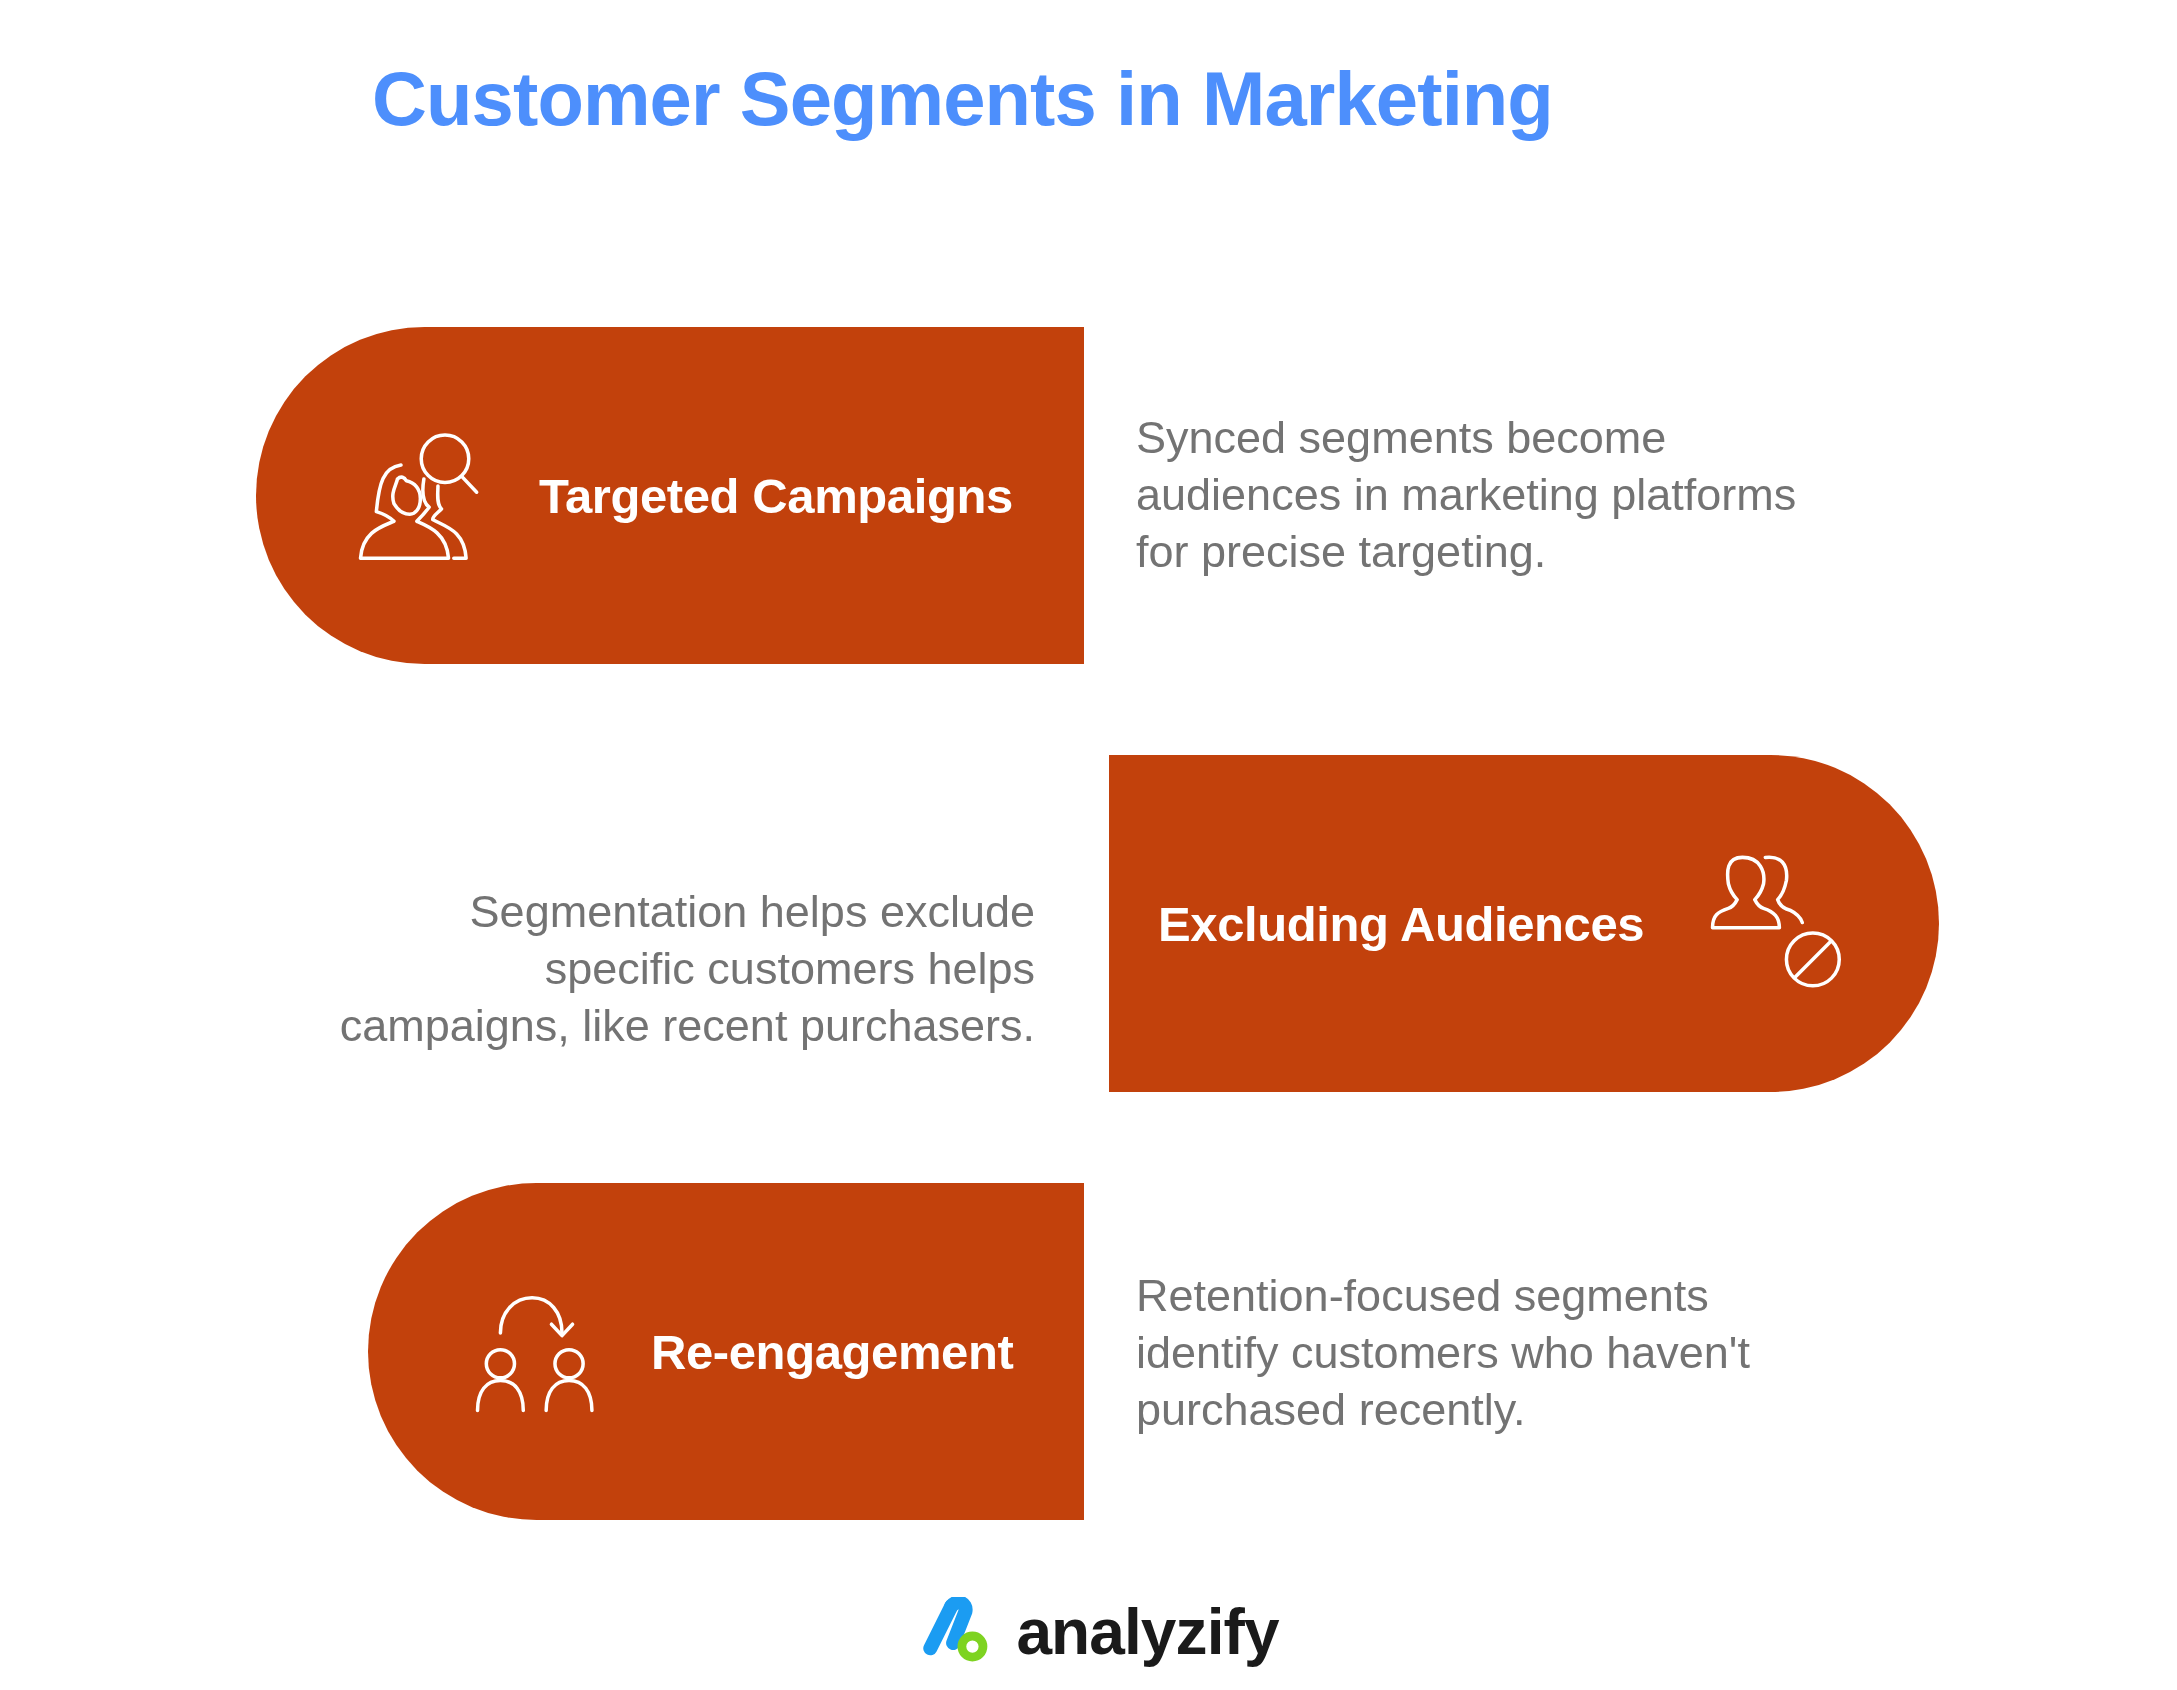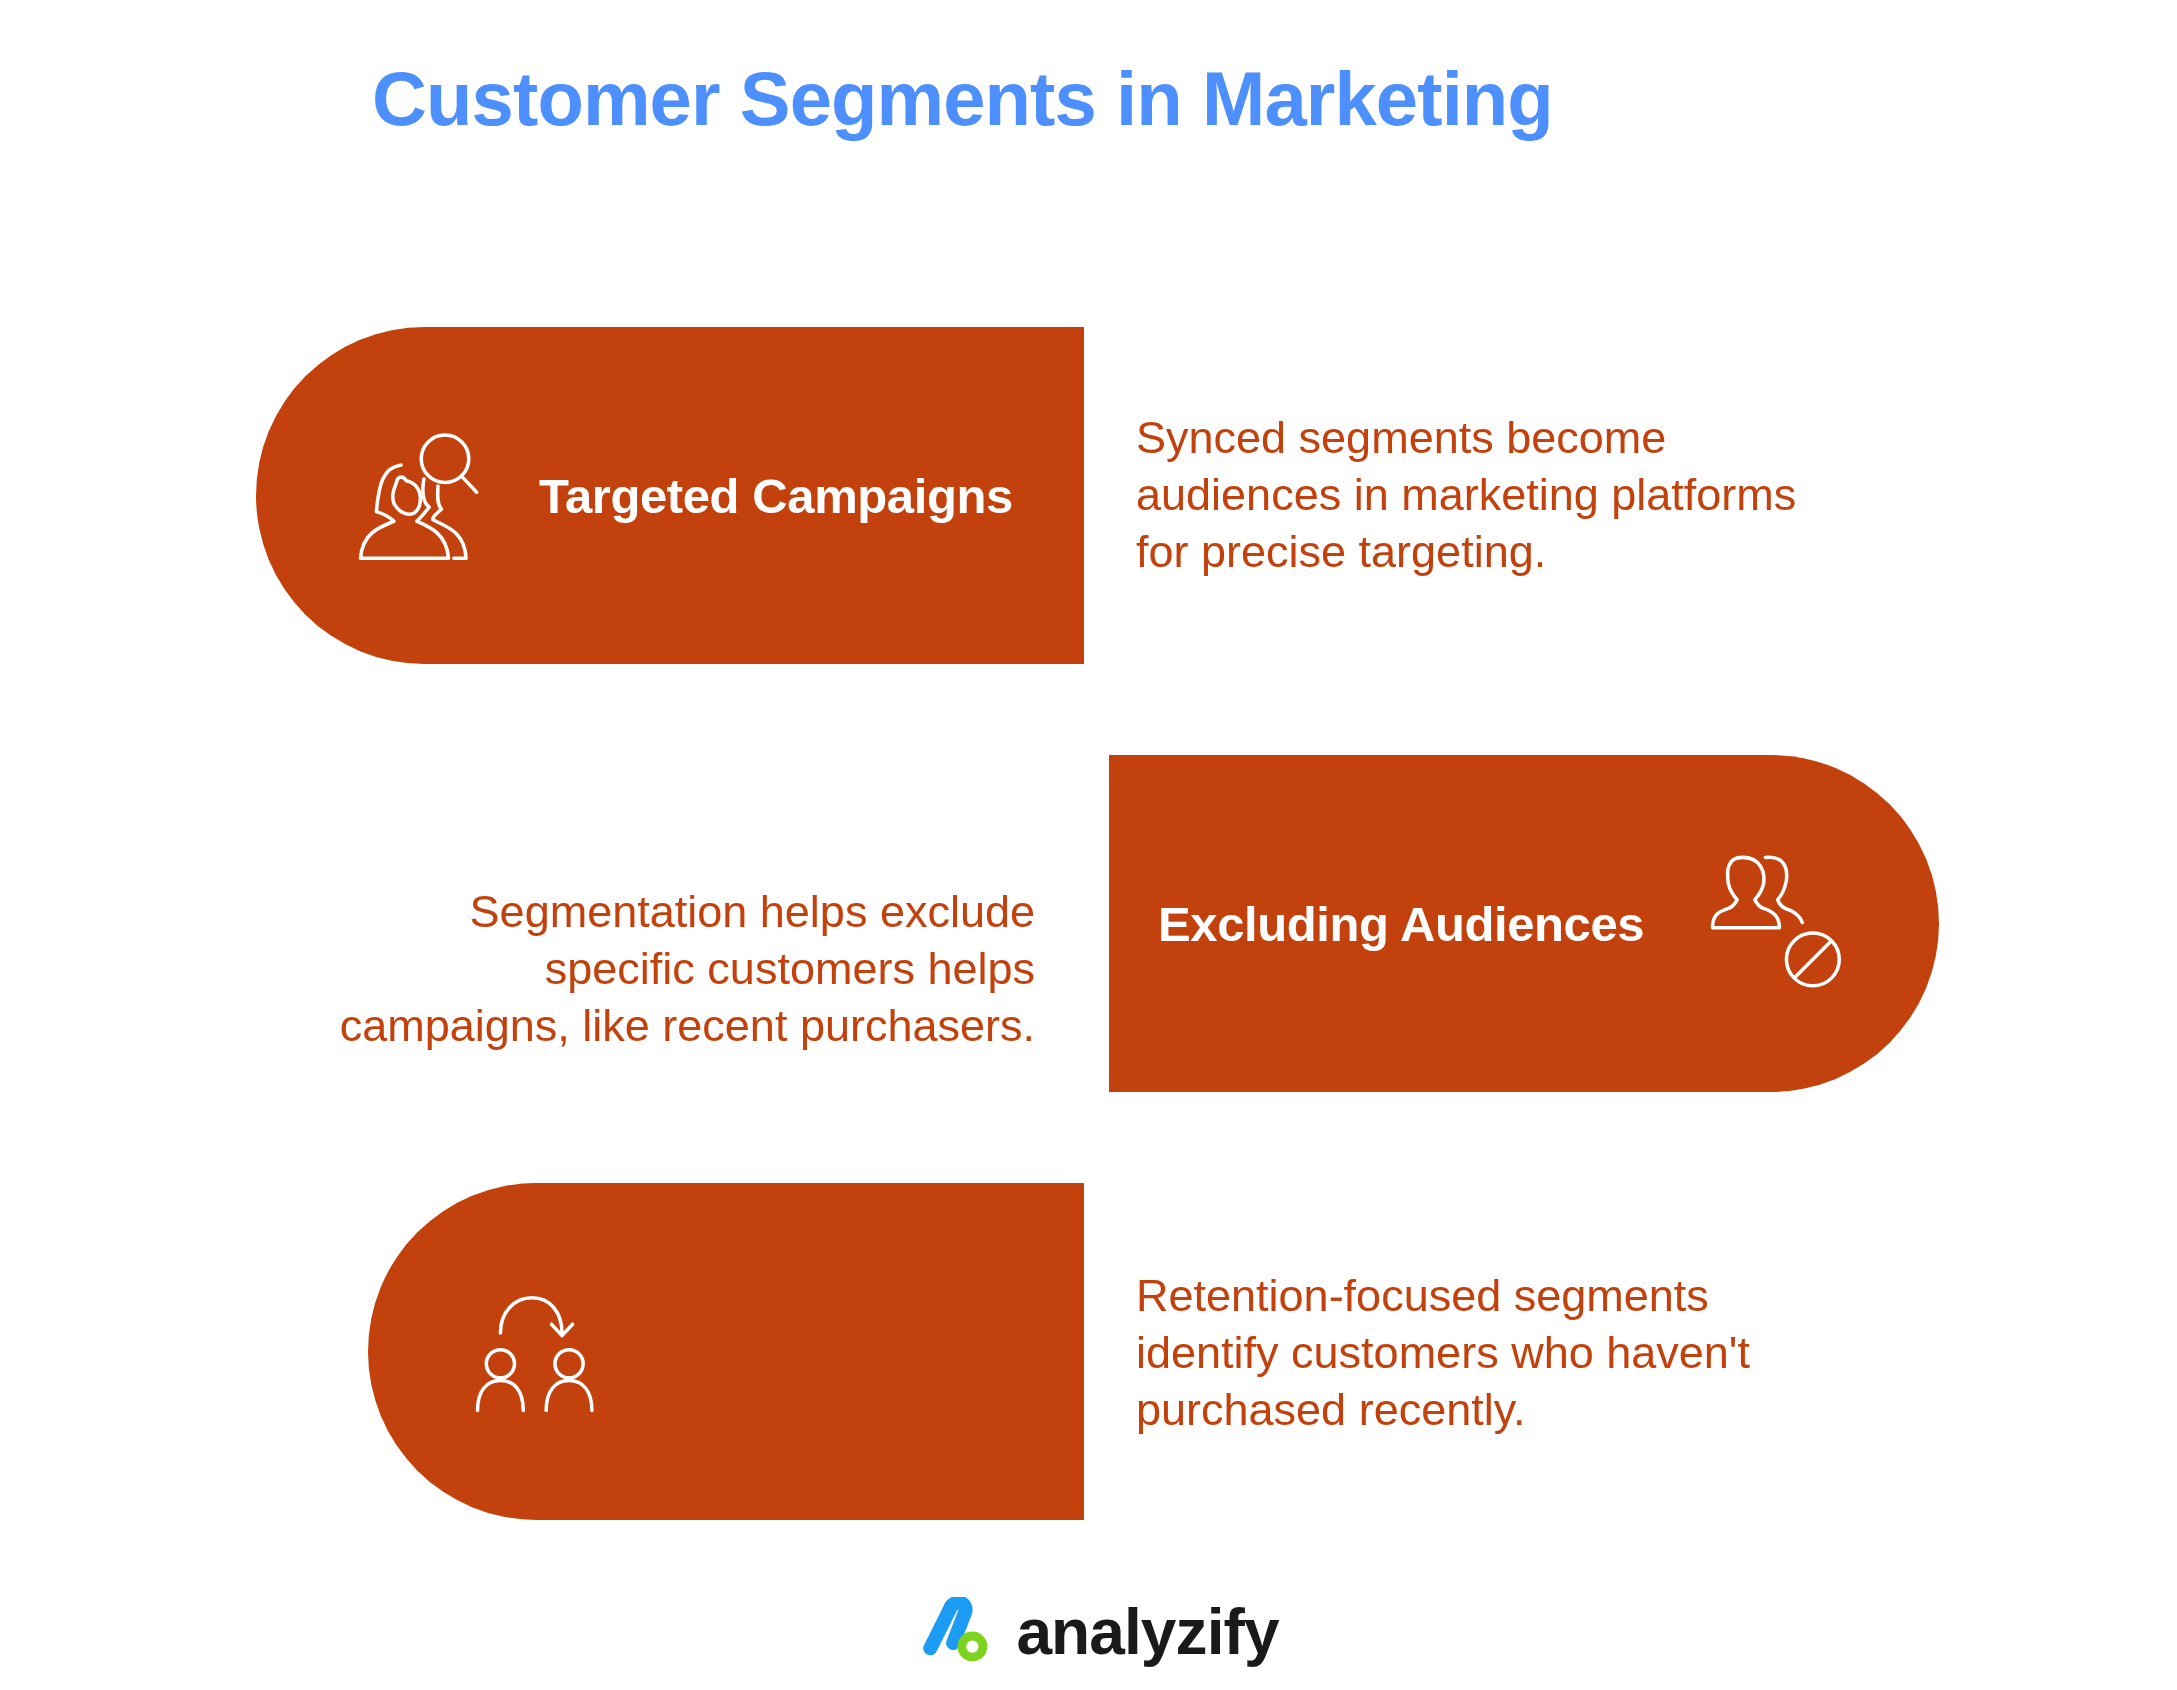--- a/index.html
+++ b/index.html
@@ -6,21 +6,21 @@
   body { width:2177px; height:1690px; background:#ffffff; position:relative; overflow:hidden;
          font-family:"Liberation Sans", "DejaVu Sans", sans-serif; }
   .title { position:absolute; left:0; width:1925px; top:55px; text-align:center;
            font-size:76px; font-weight:bold; color:#4d8ffc; letter-spacing:-0.9px; }
   .pill { position:absolute; height:337px; background:#c2410c; }
   .pill.left { border-radius:169px 0 0 169px; }
   .pill.right { border-radius:0 169px 169px 0;margin-left:20px; }
   .pill-label { position:absolute; color:#ffffff; font-weight:bold; font-size:49px;
                 top:50%; transform:translateY(-50%); white-space:nowrap; letter-spacing:-0.4px; }
   .icon { position:absolute; }
-  .desc { position:absolute; color:#c2410c; font-size:45px; line-height:57px; }
+  .desc { position:absolute; color:#737373; font-size:45px; line-height:57px; }
   .desc .line { display:block; white-space:nowrap; }
   .logo { position:absolute; left:918px; top:1588px; height:88px; display:flex; align-items:center; }
   .logo-text { font-size:64px; font-weight:bold; color:#1a1a1a; margin-left:19.4px; letter-spacing:-0.9px; }
 </style>
 </head>
 <body>
 
 <div class="title">Customer Segments in Marketing</div>
 
 <div class="pill left" style="left:256px; top:327px; width:828px;">
@@ -56,20 +56,21 @@
 
 <div class="pill left" style="left:368px; top:1183px; width:716px;">
   <svg class="icon" style="left:106px; top:106px;" width="132" height="132" viewBox="0 0 150 150" fill="none" stroke="#fff" stroke-width="4" stroke-linecap="round" stroke-linejoin="round">
     <path d="M30 50 C30 26 46 10 66 10 C86 10 100 26 100 50"></path>
     <polyline points="88,40 100,53 112,40"></polyline>
     <circle cx="30" cy="85" r="16"></circle>
     <path d="M4 138 C4 116 14 104 30 104 C46 104 56 116 56 138"></path>
     <circle cx="108" cy="85" r="16"></circle>
     <path d="M82 138 C82 116 92 104 108 104 C124 104 134 116 134 138"></path>
   </svg>
+  <div class="pill-label" style="left:283px;">Re-engagement</div>
 </div>
 <div class="desc" style="left:1136px; top:1267px;">
   <span class="line">Retention-focused segments</span>
   <span class="line">identify customers who haven't</span>
   <span class="line">purchased recently.</span>
 </div>
 
 <div class="logo">
   <svg width="79" height="71" viewBox="0 0 90 80" fill="none" stroke-linecap="round">
     <path d="M38 10 L14 58" stroke="#1b9cf2" stroke-width="16"></path>

